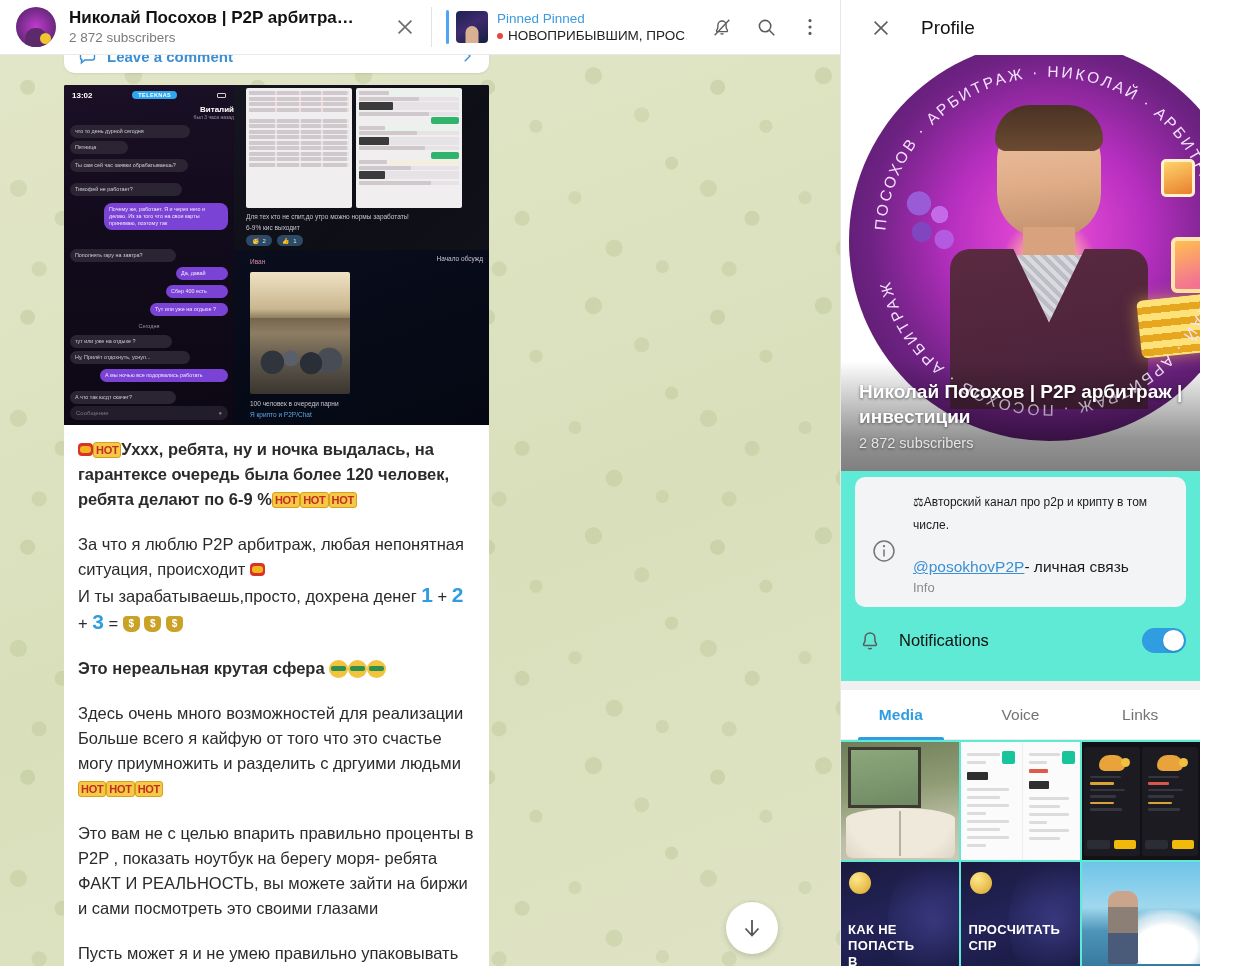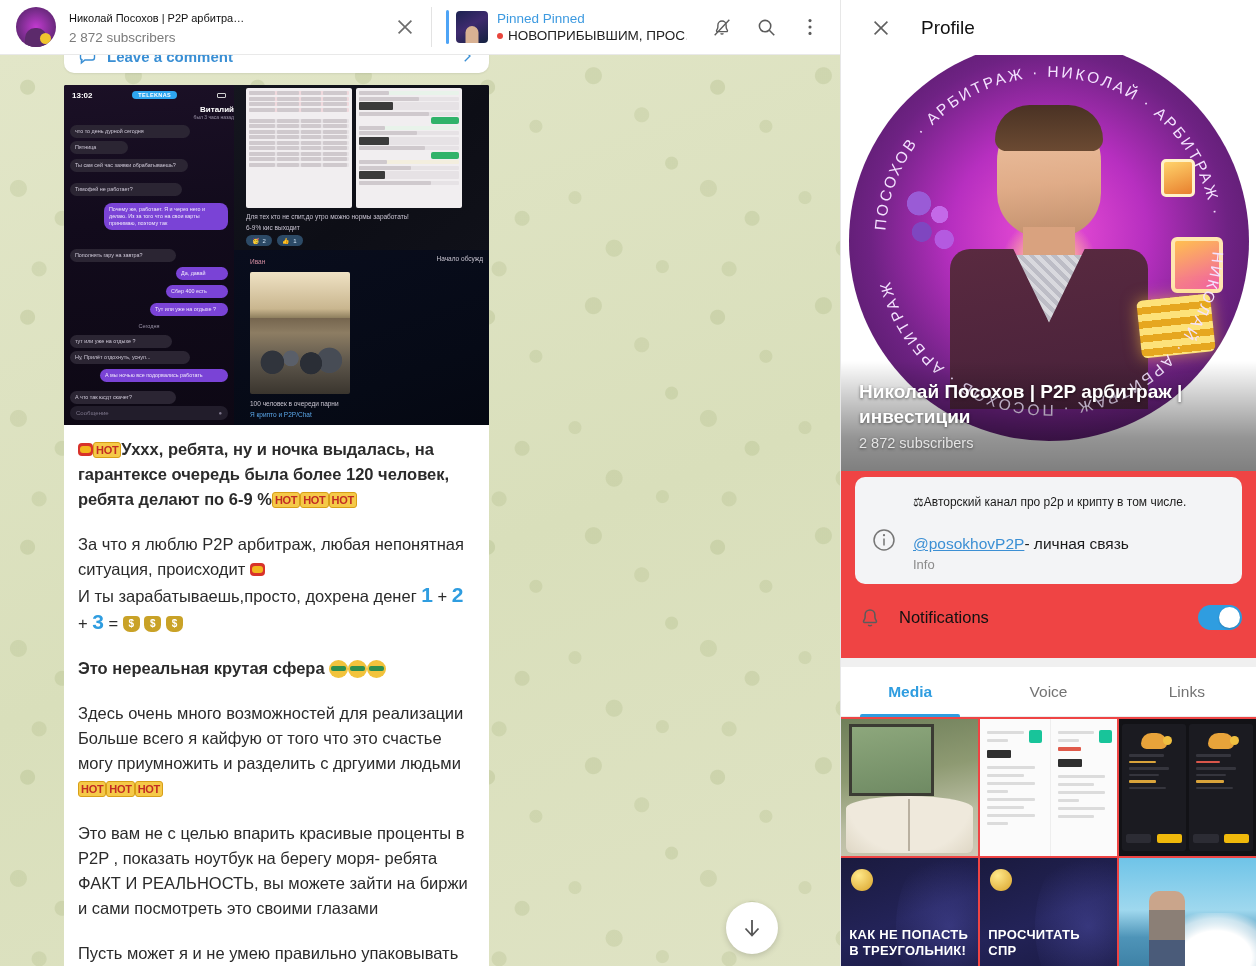--- a/index.html
+++ b/index.html
@@ -31,21 +31,21 @@
     content: ""; position: absolute; left: 50%; top: 52%;
     transform: translateX(-50%); width: 22px; height: 20px;
     background: #5c2a6b; border-radius: 10px 10px 3px 3px;
   }
   .ch-avatar .coin {
     position: absolute; right: 5px; bottom: 3px; width: 11px; height: 11px;
     border-radius: 50%; background: #f0c52e; z-index: 3;
   }
   .ch-titlebox { margin-left: 13px; flex: 1 1 auto; min-width: 0; }
   .ch-title {
-    font-size: 11px; color: #111; font-weight: 400; line-height: 20px;
+    font-size: 17px; color: #111; font-weight: 700; line-height: 20px;
     white-space: nowrap; overflow: hidden; text-overflow: ellipsis; max-width: 300px;
   }
   .ch-sub { font-size: 13.5px; color: #7b7b7b; line-height: 17px; margin-top: 1px; }
 
   .ch-close {
     width: 40px; height: 40px; margin-right: 6px; flex: 0 0 40px;
     display: flex; align-items: center; justify-content: center; cursor: pointer;
   }
   .hdr-div { width: 1px; height: 40px; background: #e3e3e3; flex: 0 0 1px; }
 
@@ -193,21 +193,21 @@
   .emoji-cool::after{content:"";position:absolute;left:2px;right:2px;top:6px;height:5px;
     background:#2f8f4e;border-radius:2px;}
 
   .scroll-btn {
     position: absolute; right: 62px; bottom: 12px; width: 52px; height: 52px;
     border-radius: 50%; background: #fff; box-shadow: 0 2px 6px rgba(0,0,0,.17);
     display: flex; align-items: center; justify-content: center; z-index: 25; cursor: pointer;
   }
 
   
-  .profile-col { width: 416px; height: 966px; background: #ef4444; position: relative;
+  .profile-col { width: 360px; height: 966px; background: #5eead4; position: relative;
     border-left: 1px solid #e7e7e7; overflow: hidden; }
   .pf-header { height: 55px; display: flex; align-items: center; background: #fff; }
   .pf-close { width: 44px; height: 44px; margin-left: 18px; display:flex; align-items:center;
     justify-content:center; cursor:pointer; }
   .pf-title { font-size: 19px; color: #111; margin-left: 18px; }
 
   .pf-hero { position: relative; width: 416px; height: 416px; overflow: hidden; background:#fff; }
   .hero-circle {
     position: absolute; left: 8px; top: -14px; width: 400px; height: 400px; border-radius: 50%;
     overflow: hidden;
@@ -632,21 +632,21 @@
             <span class="emoji-money"></span>
             <span class="emoji-money"></span>
             <span class="emoji-money"></span>
           </p>
 
           <p class="bold"><span>Это нереальная крутая сфера</span>
             <span class="emoji-cool"></span><span class="emoji-cool"></span><span class="emoji-cool"></span></p>
 
           <p><span>Здесь очень много возможностей для реализации Больше всего я кайфую от того что это счастье могу приумножить и разделить с дргуими людьми</span> <span class="emoji-hot">HOT</span><span class="emoji-hot">HOT</span><span class="emoji-hot">HOT</span></p>
 
-          <p>Это вам не с целью впарить красивые проценты в P2P , показать ноутбук на берегу моря- ребята ФАКТ И РЕАЛЬНОСТЬ, вы можете зайти на биржи и сами посмотреть это своими глазами</p>
+          <p>Это вам не с целью впарить правильно проценты в P2P , показать ноутбук на берегу моря- ребята ФАКТ И РЕАЛЬНОСТЬ, вы можете зайти на биржи и сами посмотреть это своими глазами</p>
 
           <p>Пусть может я и не умею правильно упаковывать свою нишу и раскручивать ее, но эти цифры и проценты игнорировать уже невозможно</p>
         </div>
       </div>
 
       <div class="scroll-btn">
         <svg width="24" height="24" viewBox="0 0 24 24">
           <path d="M12 4 L12 19 M5.5 12.5 L12 19.5 L18.5 12.5" fill="none" stroke="#555" stroke-width="1.8"></path>
         </svg>
       </div>

